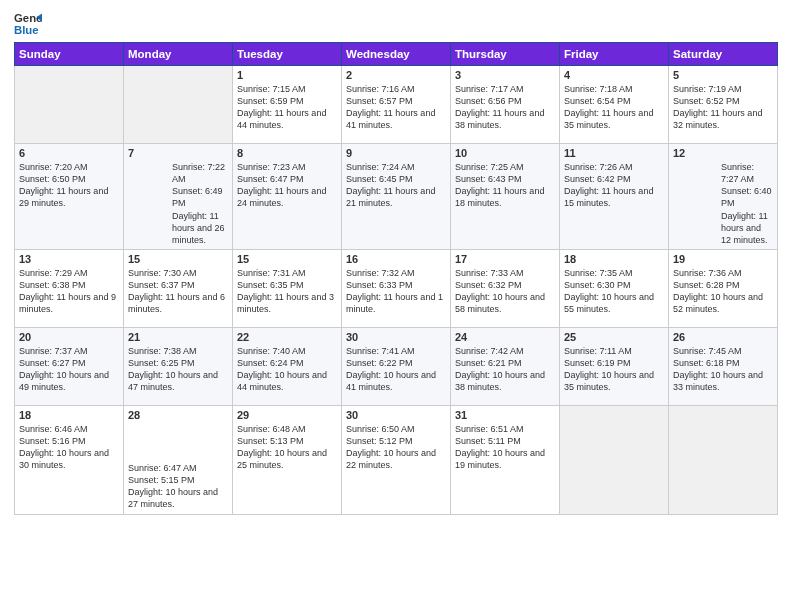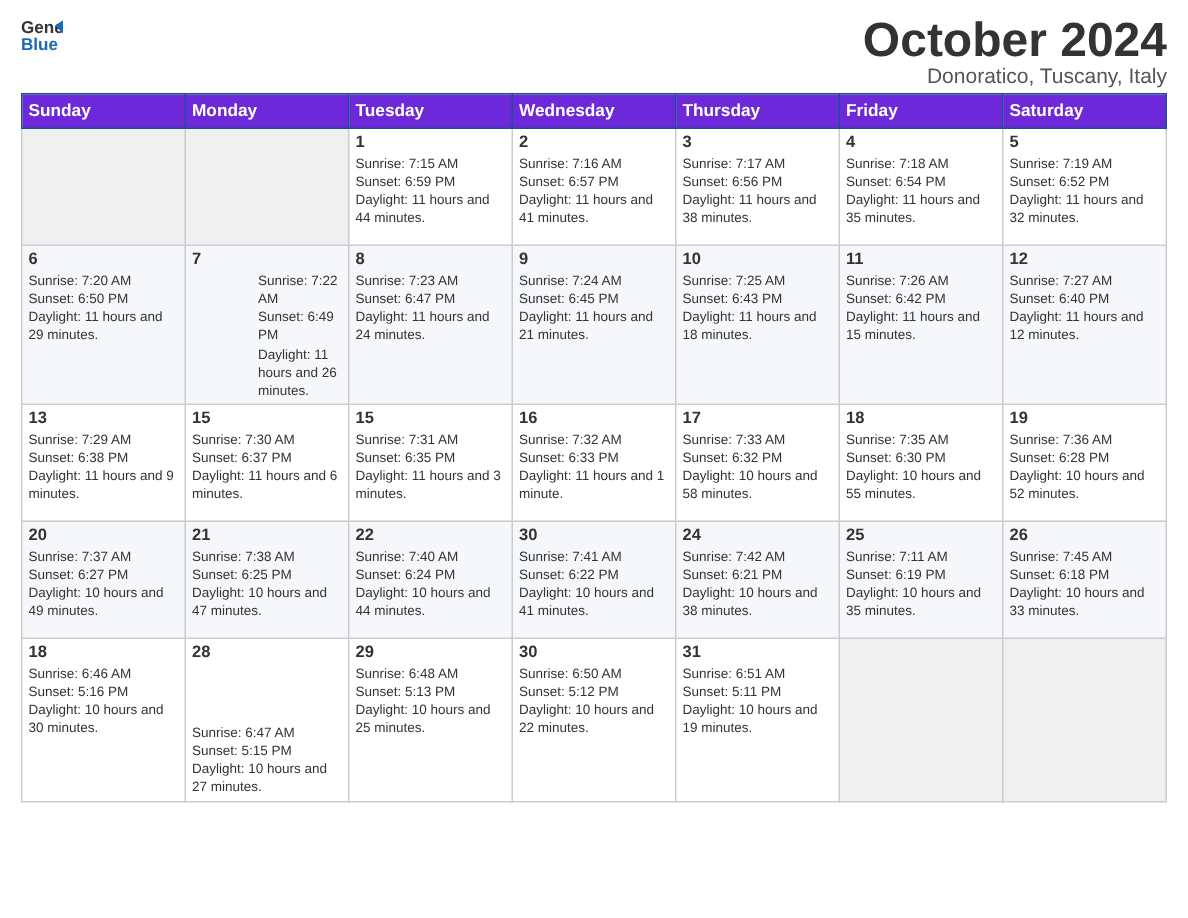--- a/index.html
+++ b/index.html
@@ -88,24 +88,20 @@
 <body>
 
 <div class="container">
   <div class="header-row">
     <div class="logo">
       <svg class="logo-icon" viewBox="0 0 32 32">
         <text x="0" y="14" font-size="13" font-weight="bold" fill="#333">General</text>
         <text x="0" y="27" font-size="13" font-weight="bold" fill="#1a6bb5">Blue</text>
         <polygon points="26,8 32,4 32,14" fill="#1a6bb5"></polygon>
       </svg>
-    </div>
-    <div class="title-block">
-      <div class="month-title">October 2024</div>
-      <div class="location">Donoratico, Tuscany, Italy</div>
     </div>
   </div>
 
   <table>
     <thead>
       <tr>
         <th>Sunday</th>
         <th>Monday</th>
         <th>Tuesday</th>
         <th>Wednesday</th>
@@ -181,21 +177,21 @@
 Daylight: 11 hours and 18 minutes.</div>
           </td>
           <td>
             <span class="day-num">11</span>
             <div class="day-info" style="white-space: pre-line;">Sunrise: 7:26 AM
 Sunset: 6:42 PM
 Daylight: 11 hours and 15 minutes.</div>
           </td>
           <td>
             <span class="day-num">12</span>
-            <div class="day-info" style="white-space: pre-line;">Sunrise: 7:27 AM
+            <div class="day-info" style="white-space: pre-line; margin-left: 48px;">Sunrise: 7:27 AM
 Sunset: 6:40 PM
 Daylight: 11 hours and 12 minutes.</div>
           </td>
         </tr>
         <tr>
           <td>
             <span class="day-num">13</span>
             <div class="day-info" style="white-space: pre-line;">Sunrise: 7:29 AM
 Sunset: 6:38 PM
 Daylight: 11 hours and 9 minutes.</div>

